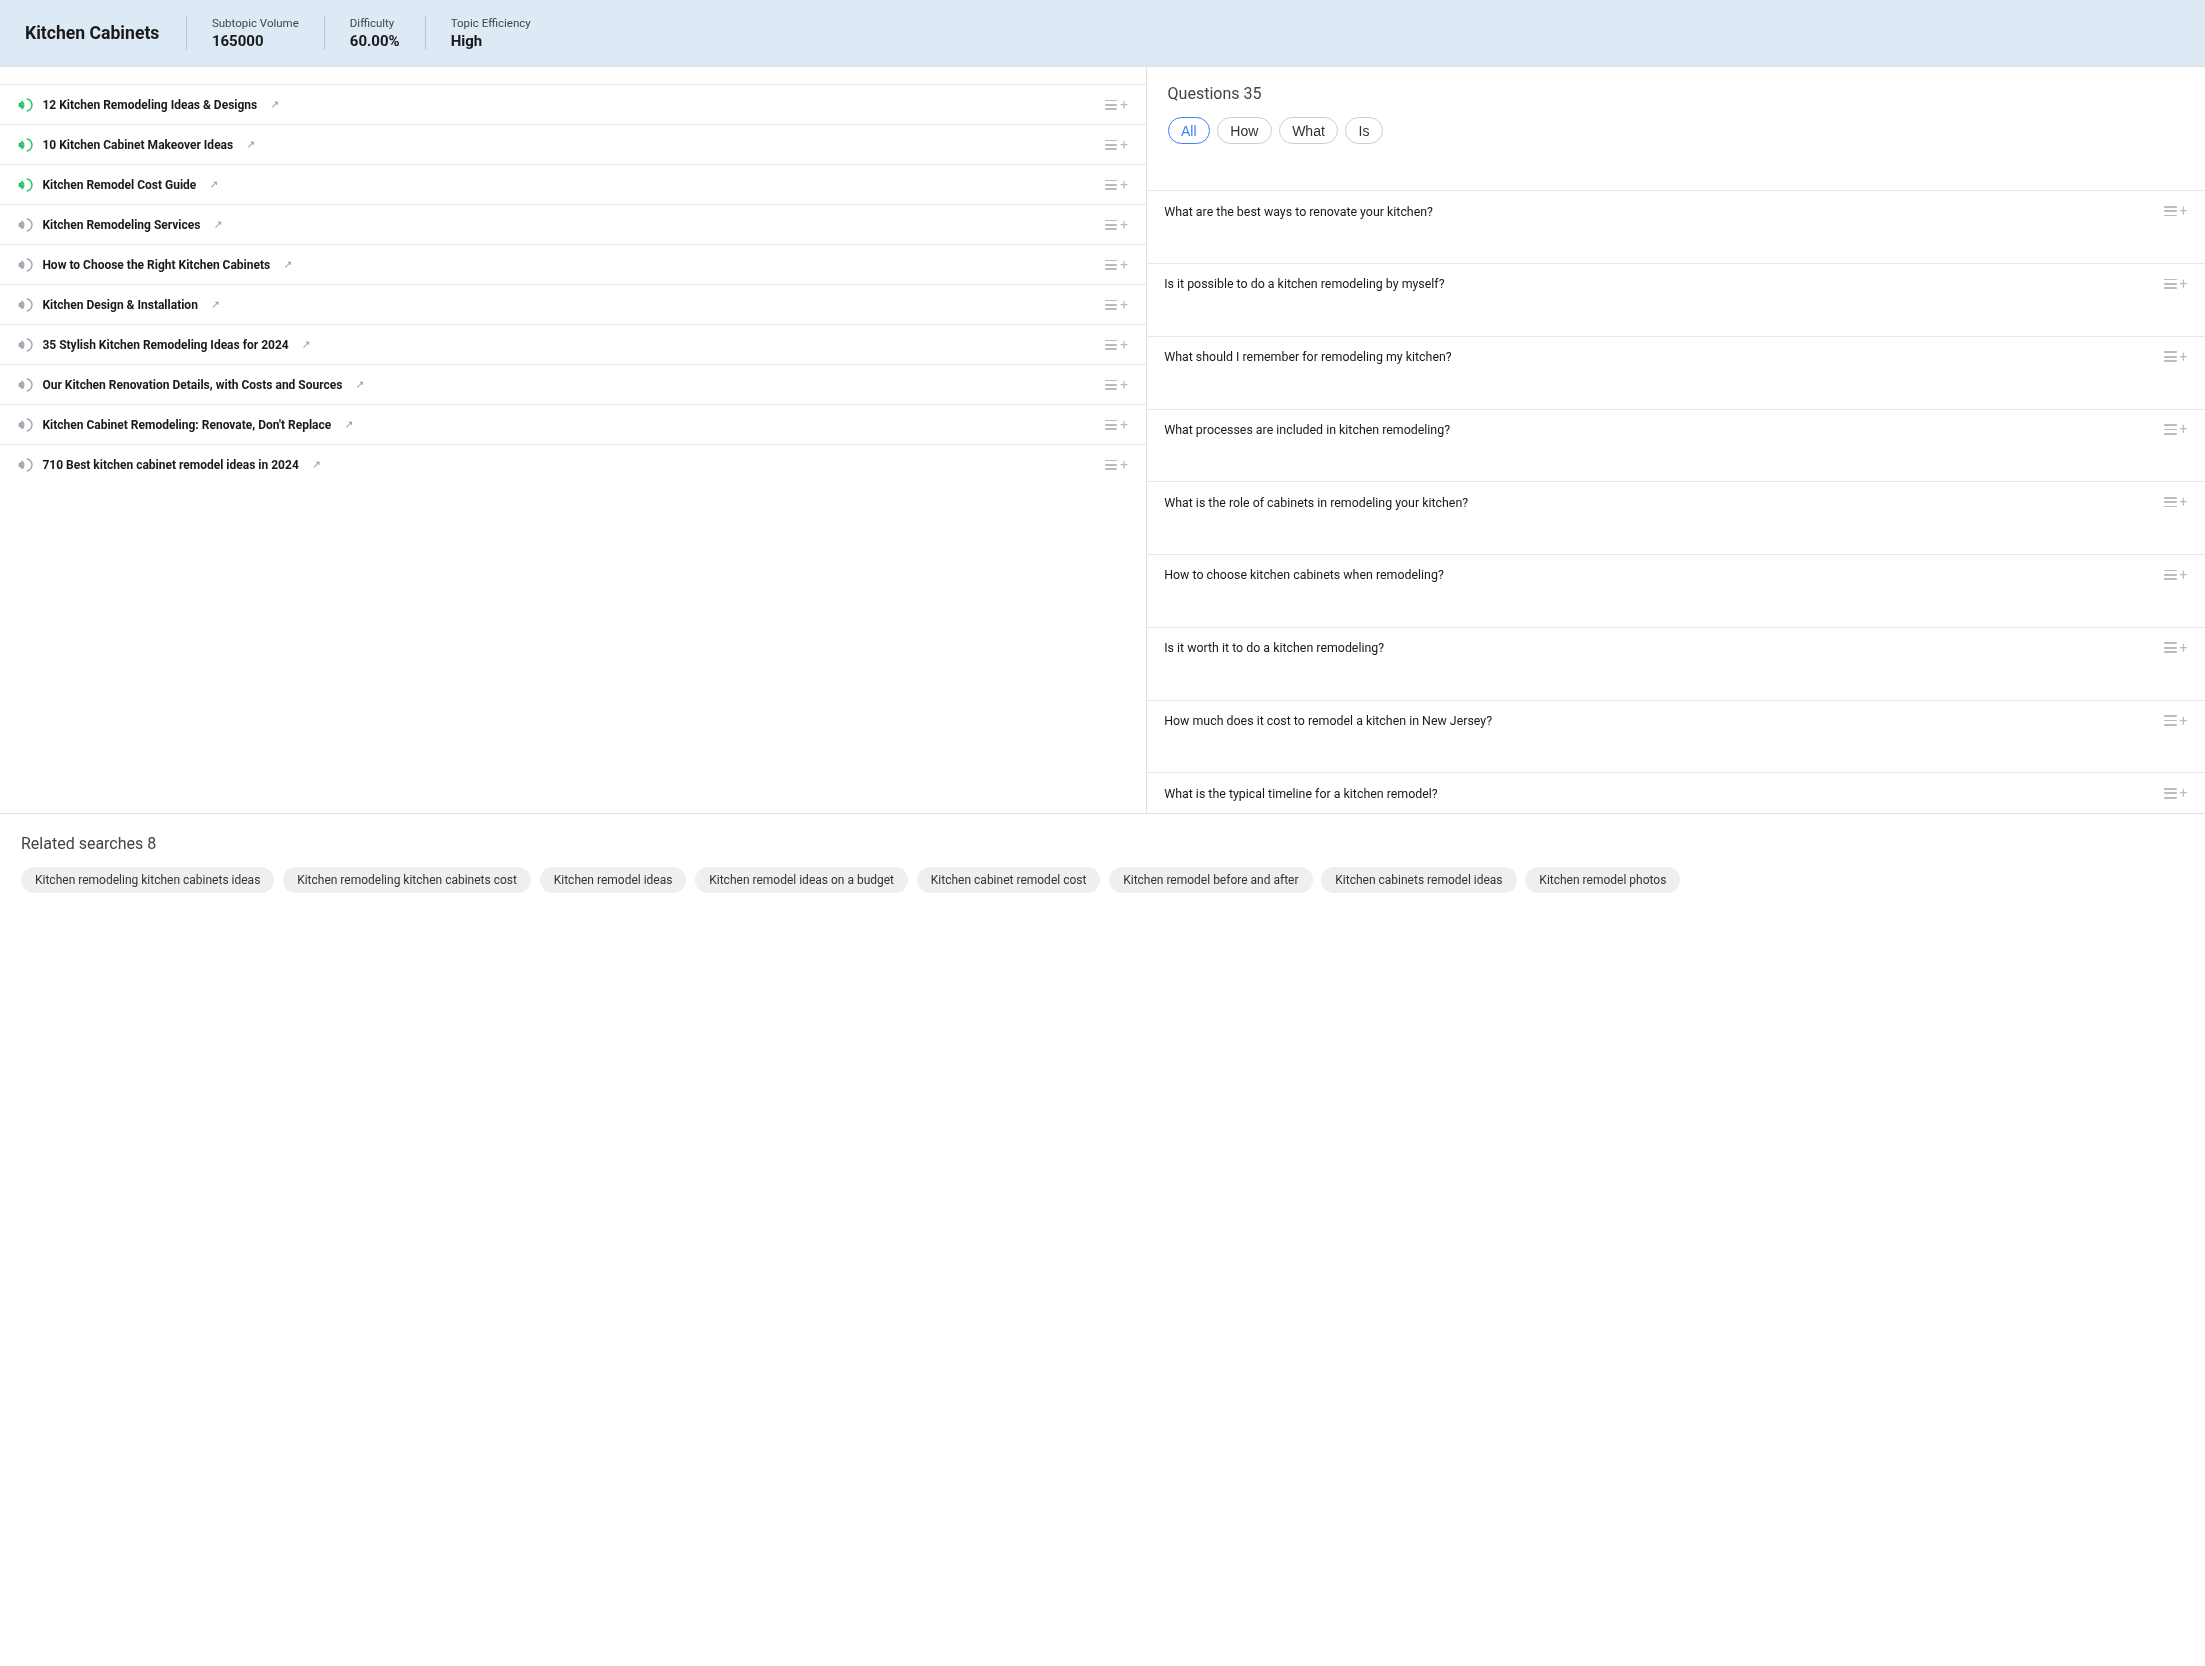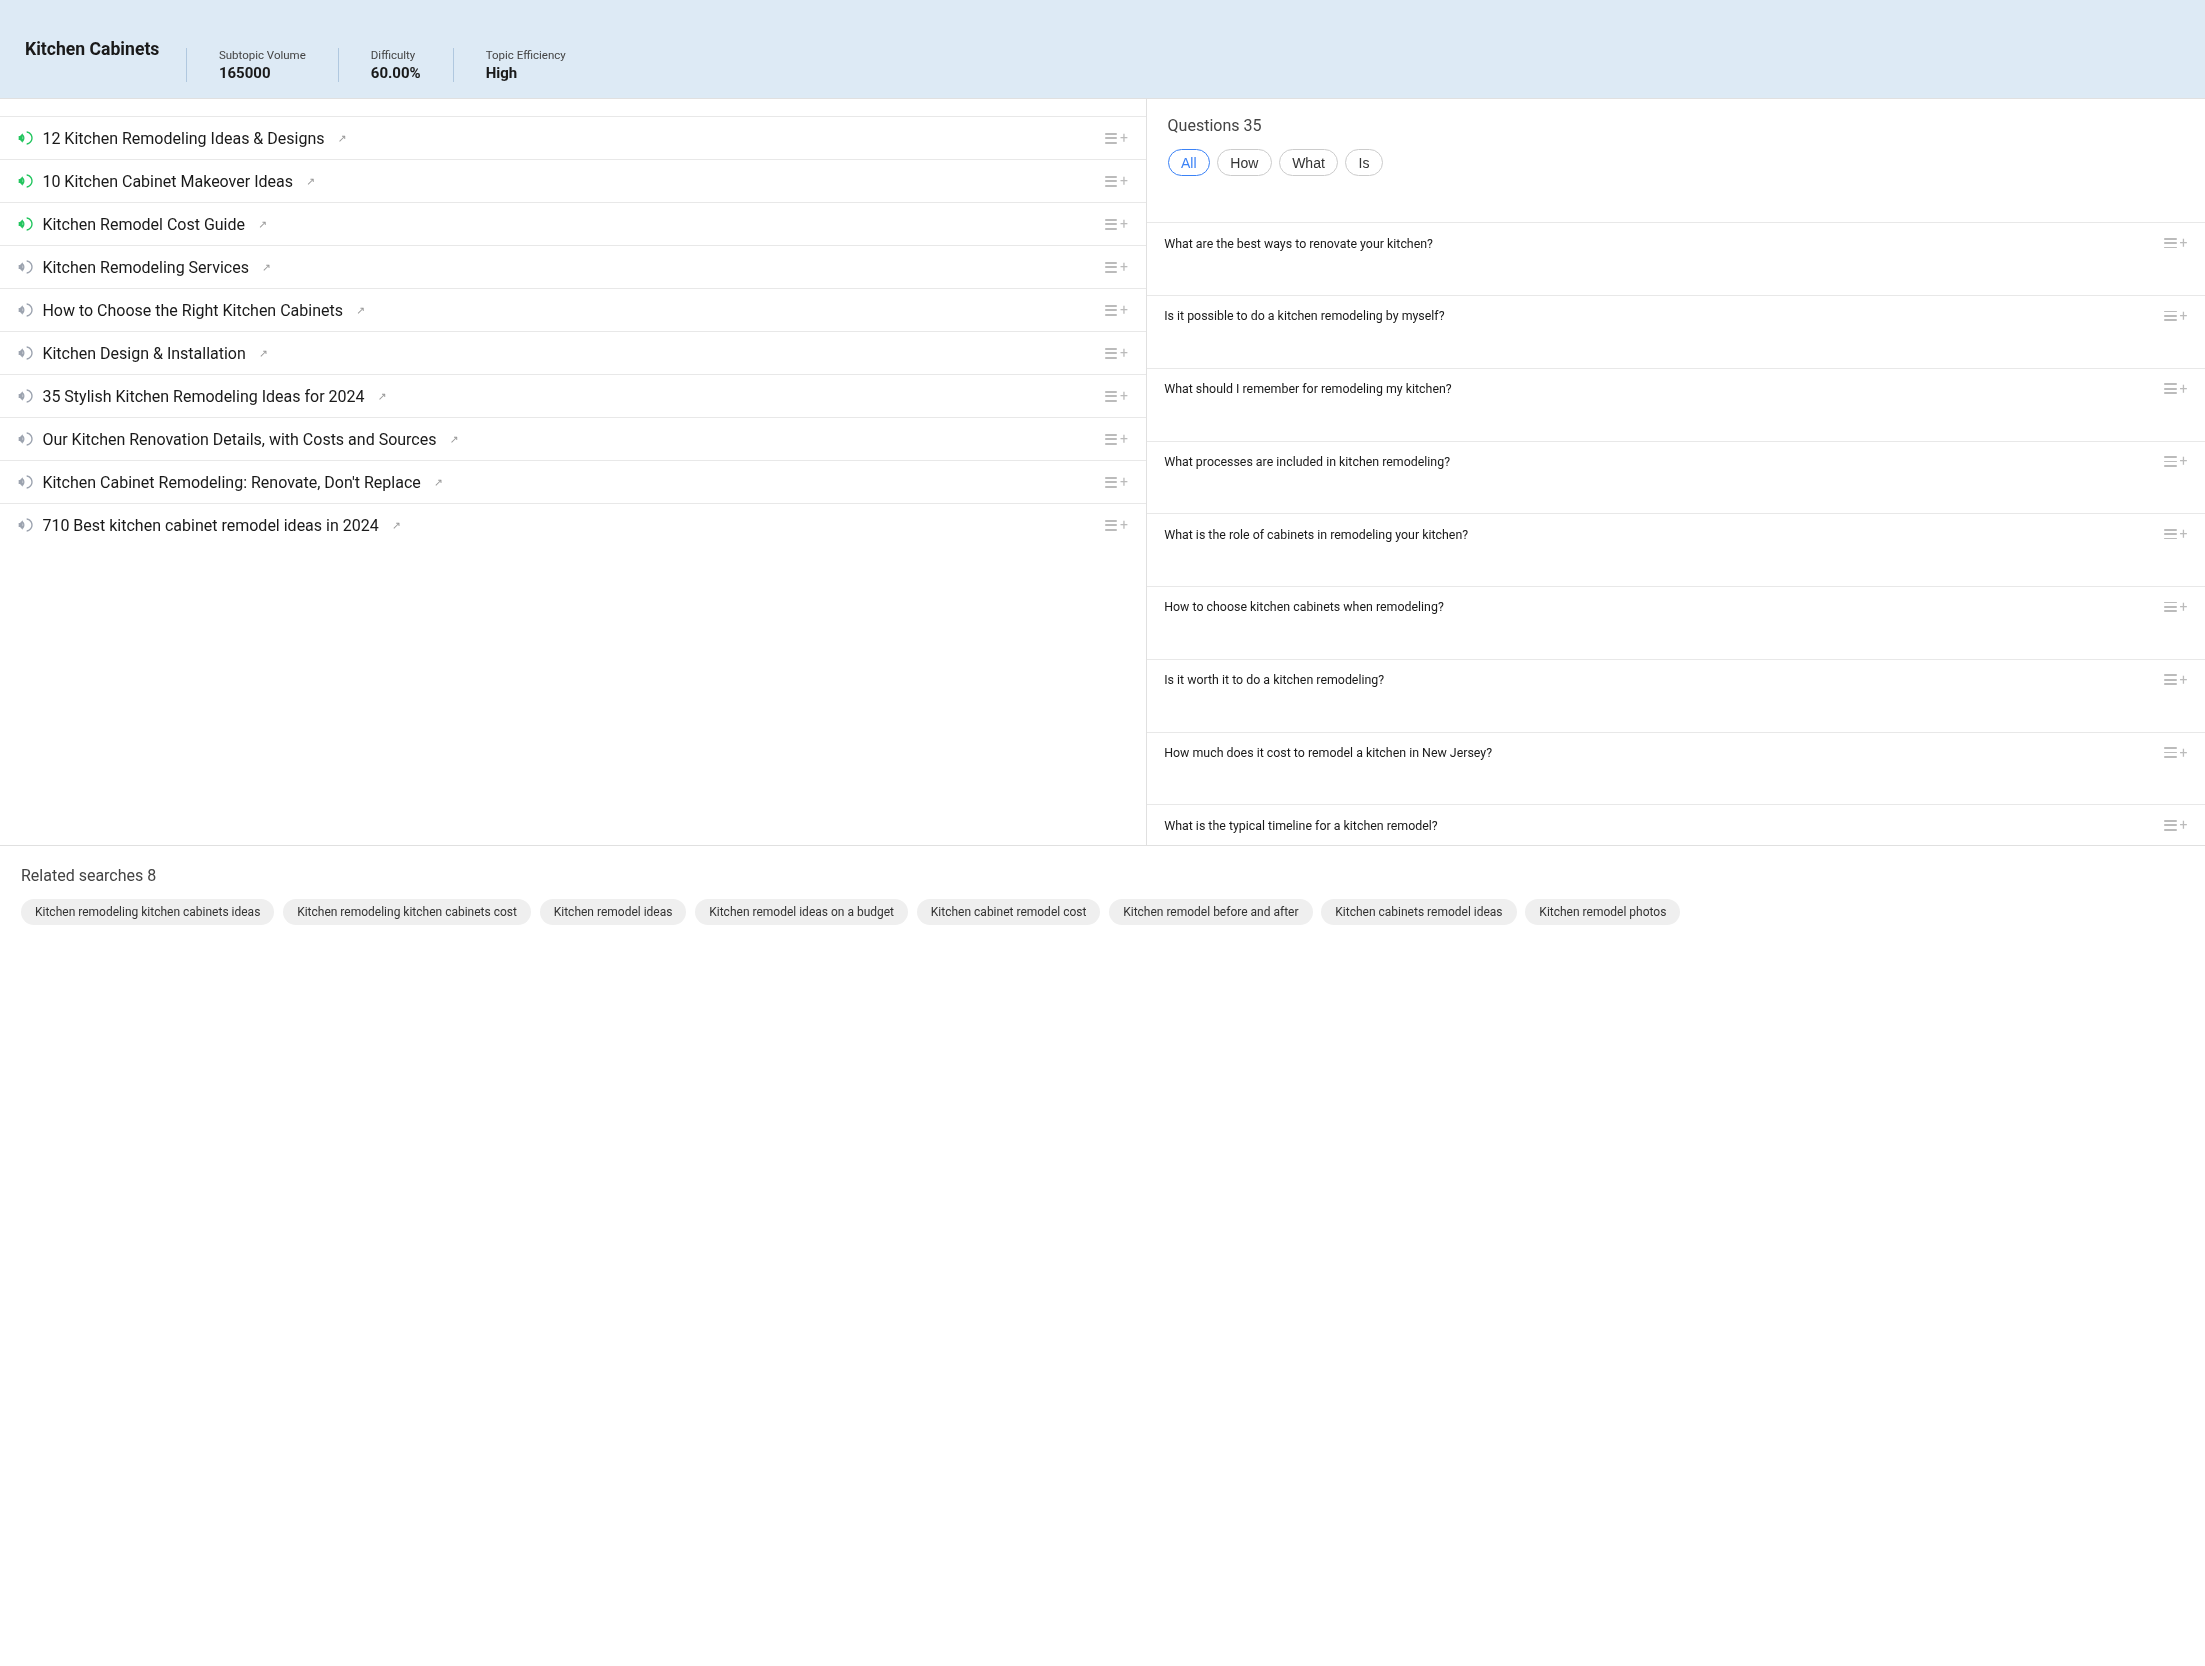--- a/index.html
+++ b/index.html
@@ -13,23 +13,22 @@
       align-items: center;
       gap: 0;
     }
     .header-title {
       font-size: 17.6px;
       font-weight: 700;
       color: #1a1a1a;
       margin-right: 26.5px;
     }
     .header-stat {
-      padding: 0 32px;
+      padding: 0 25px;
       border-left: 0.9px solid #b0c8df;
-      margin-top: 32px;
     }
     .header-stat:first-of-type {
       border-left: 0.9px solid #b0c8df;
     }
     .header-stat-label {
       font-size: 11.5px;
       color: #444;
       margin-bottom: 1.8px;
     }
     .header-stat-value {
@@ -82,22 +81,23 @@
       align-items: center;
       gap: 8.8px;
       flex: 1;
     }
     .megaphone-icon {
       width: 16px;
       height: 16px;
       flex-shrink: 0;
     }
     .headline-text {
-      font-size: 16px;
+      font-size: 12px;
       color: #1a1a1a;
+      font-weight: bold;
     }
     .ext-link-icon {
       color: #999;
       font-size: 10.6px;
       margin-left: 4.4px;
     }
 
     
     .filter-tabs {
       display: flex;

